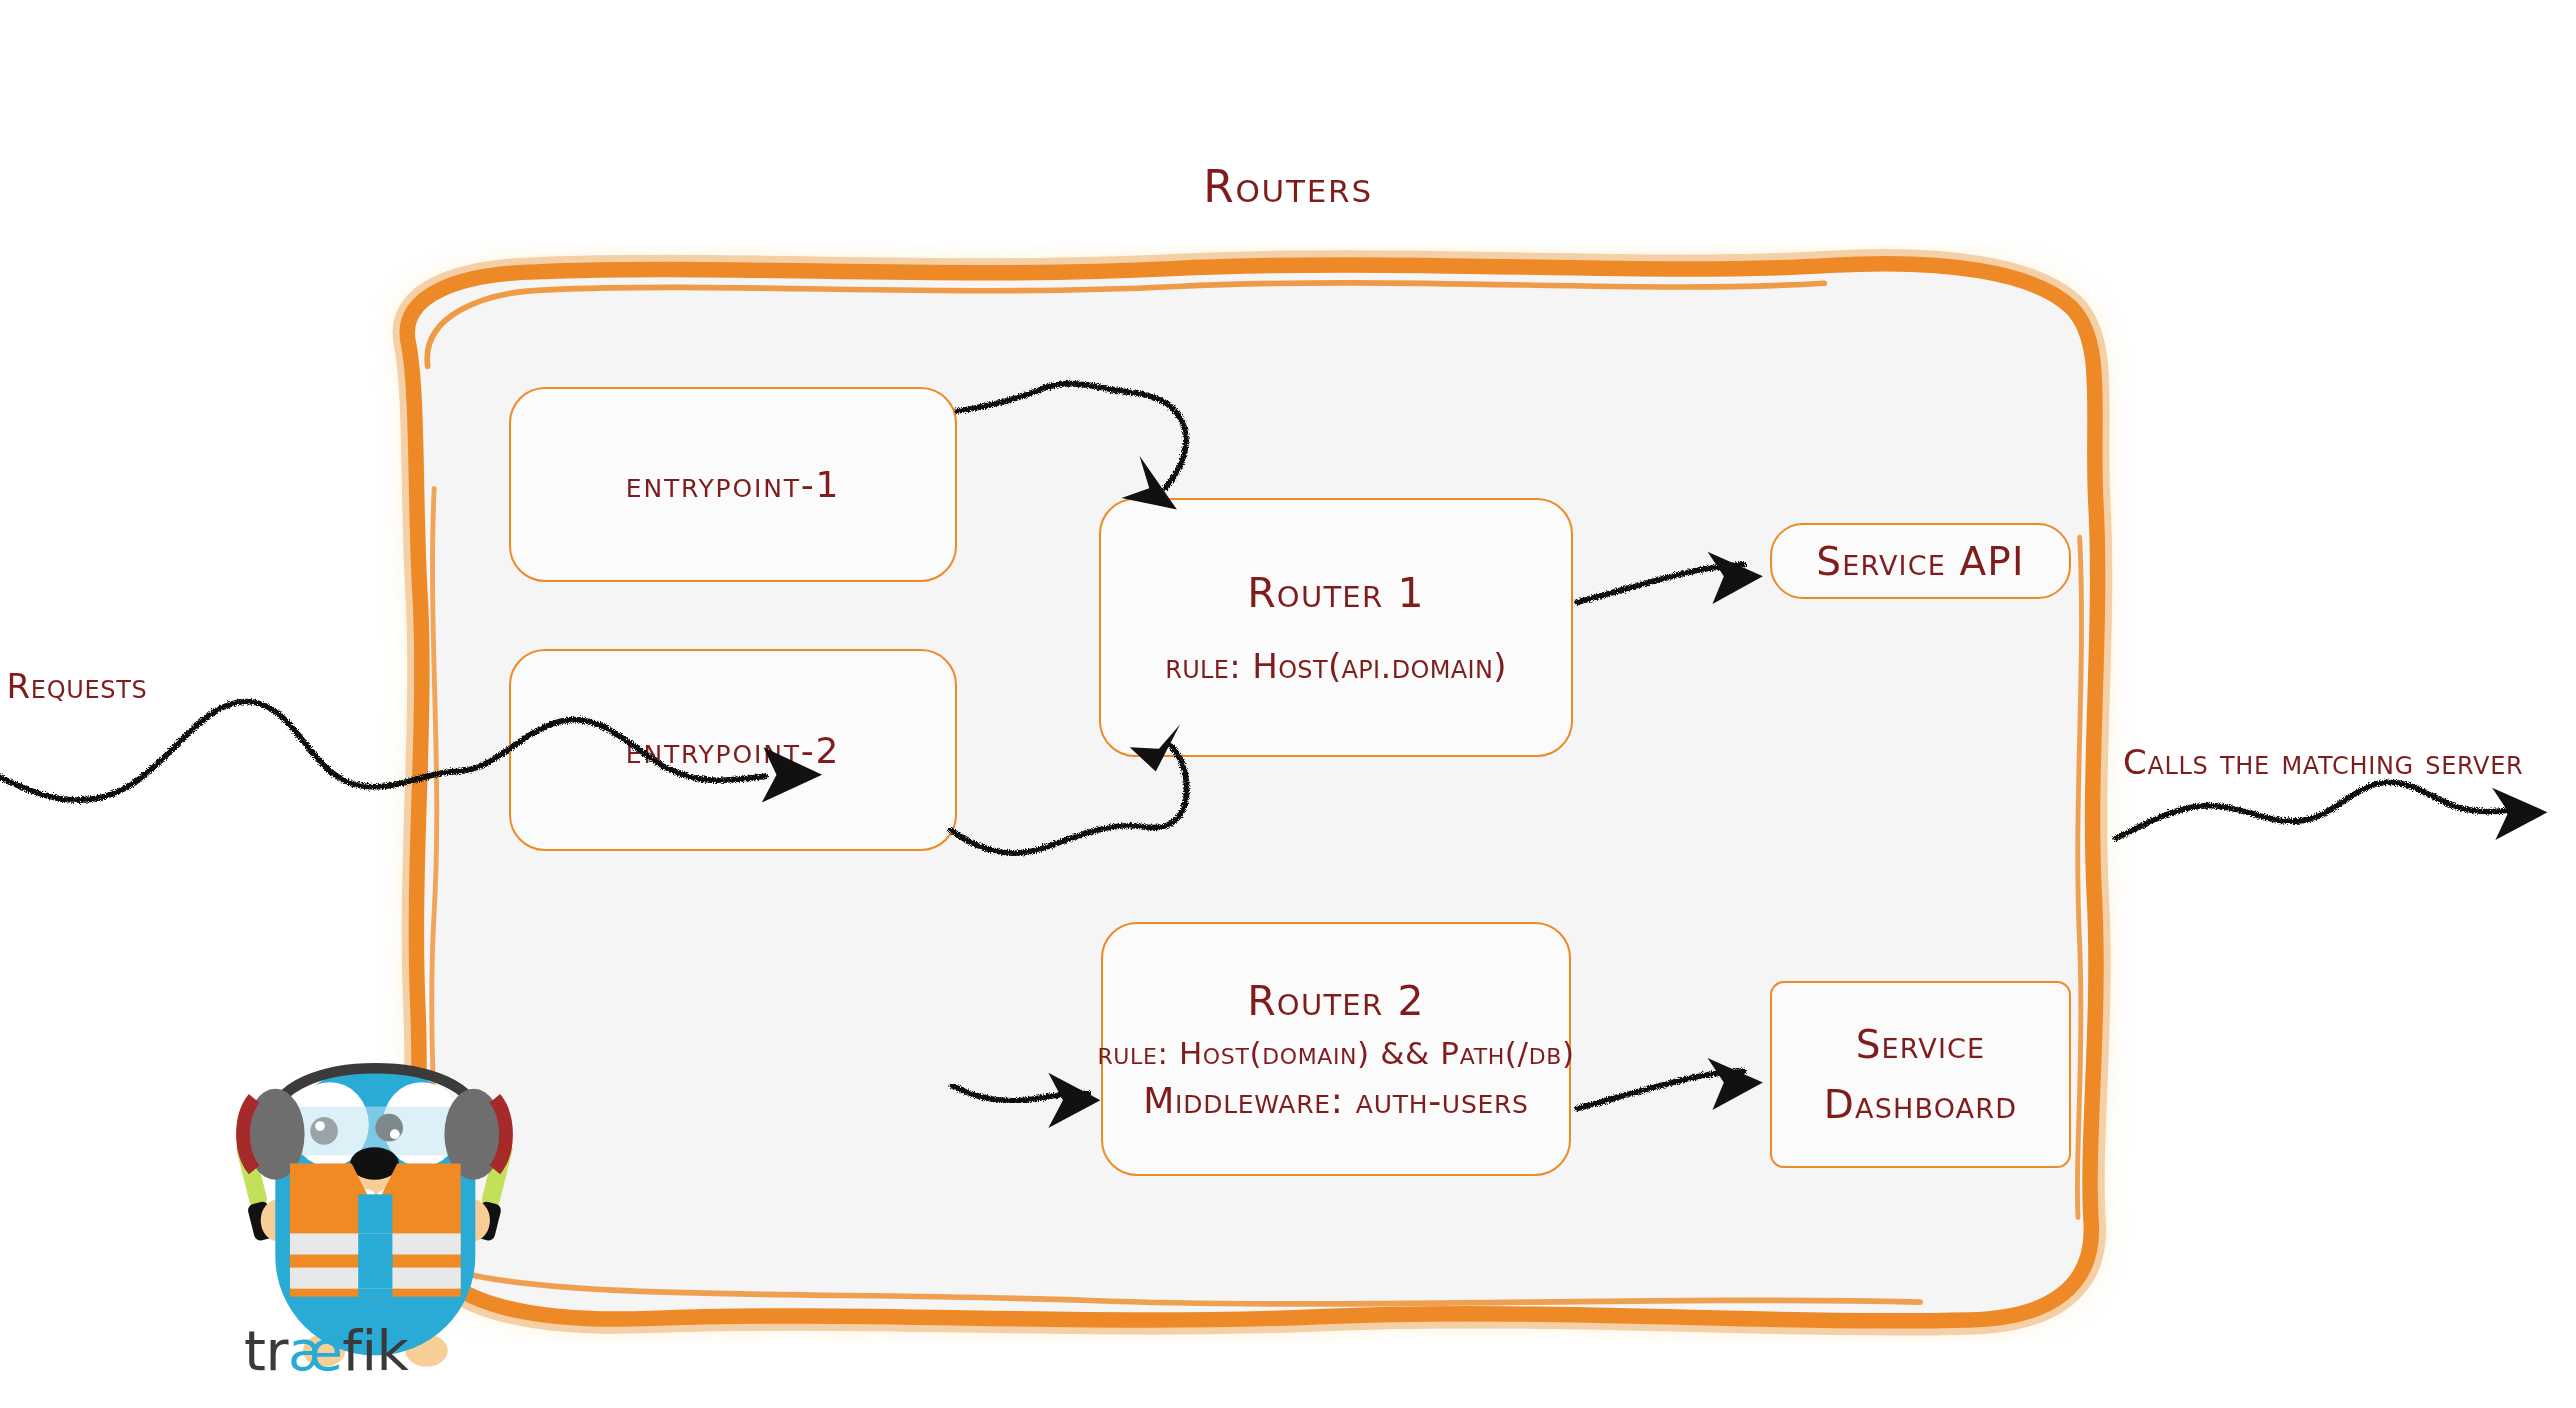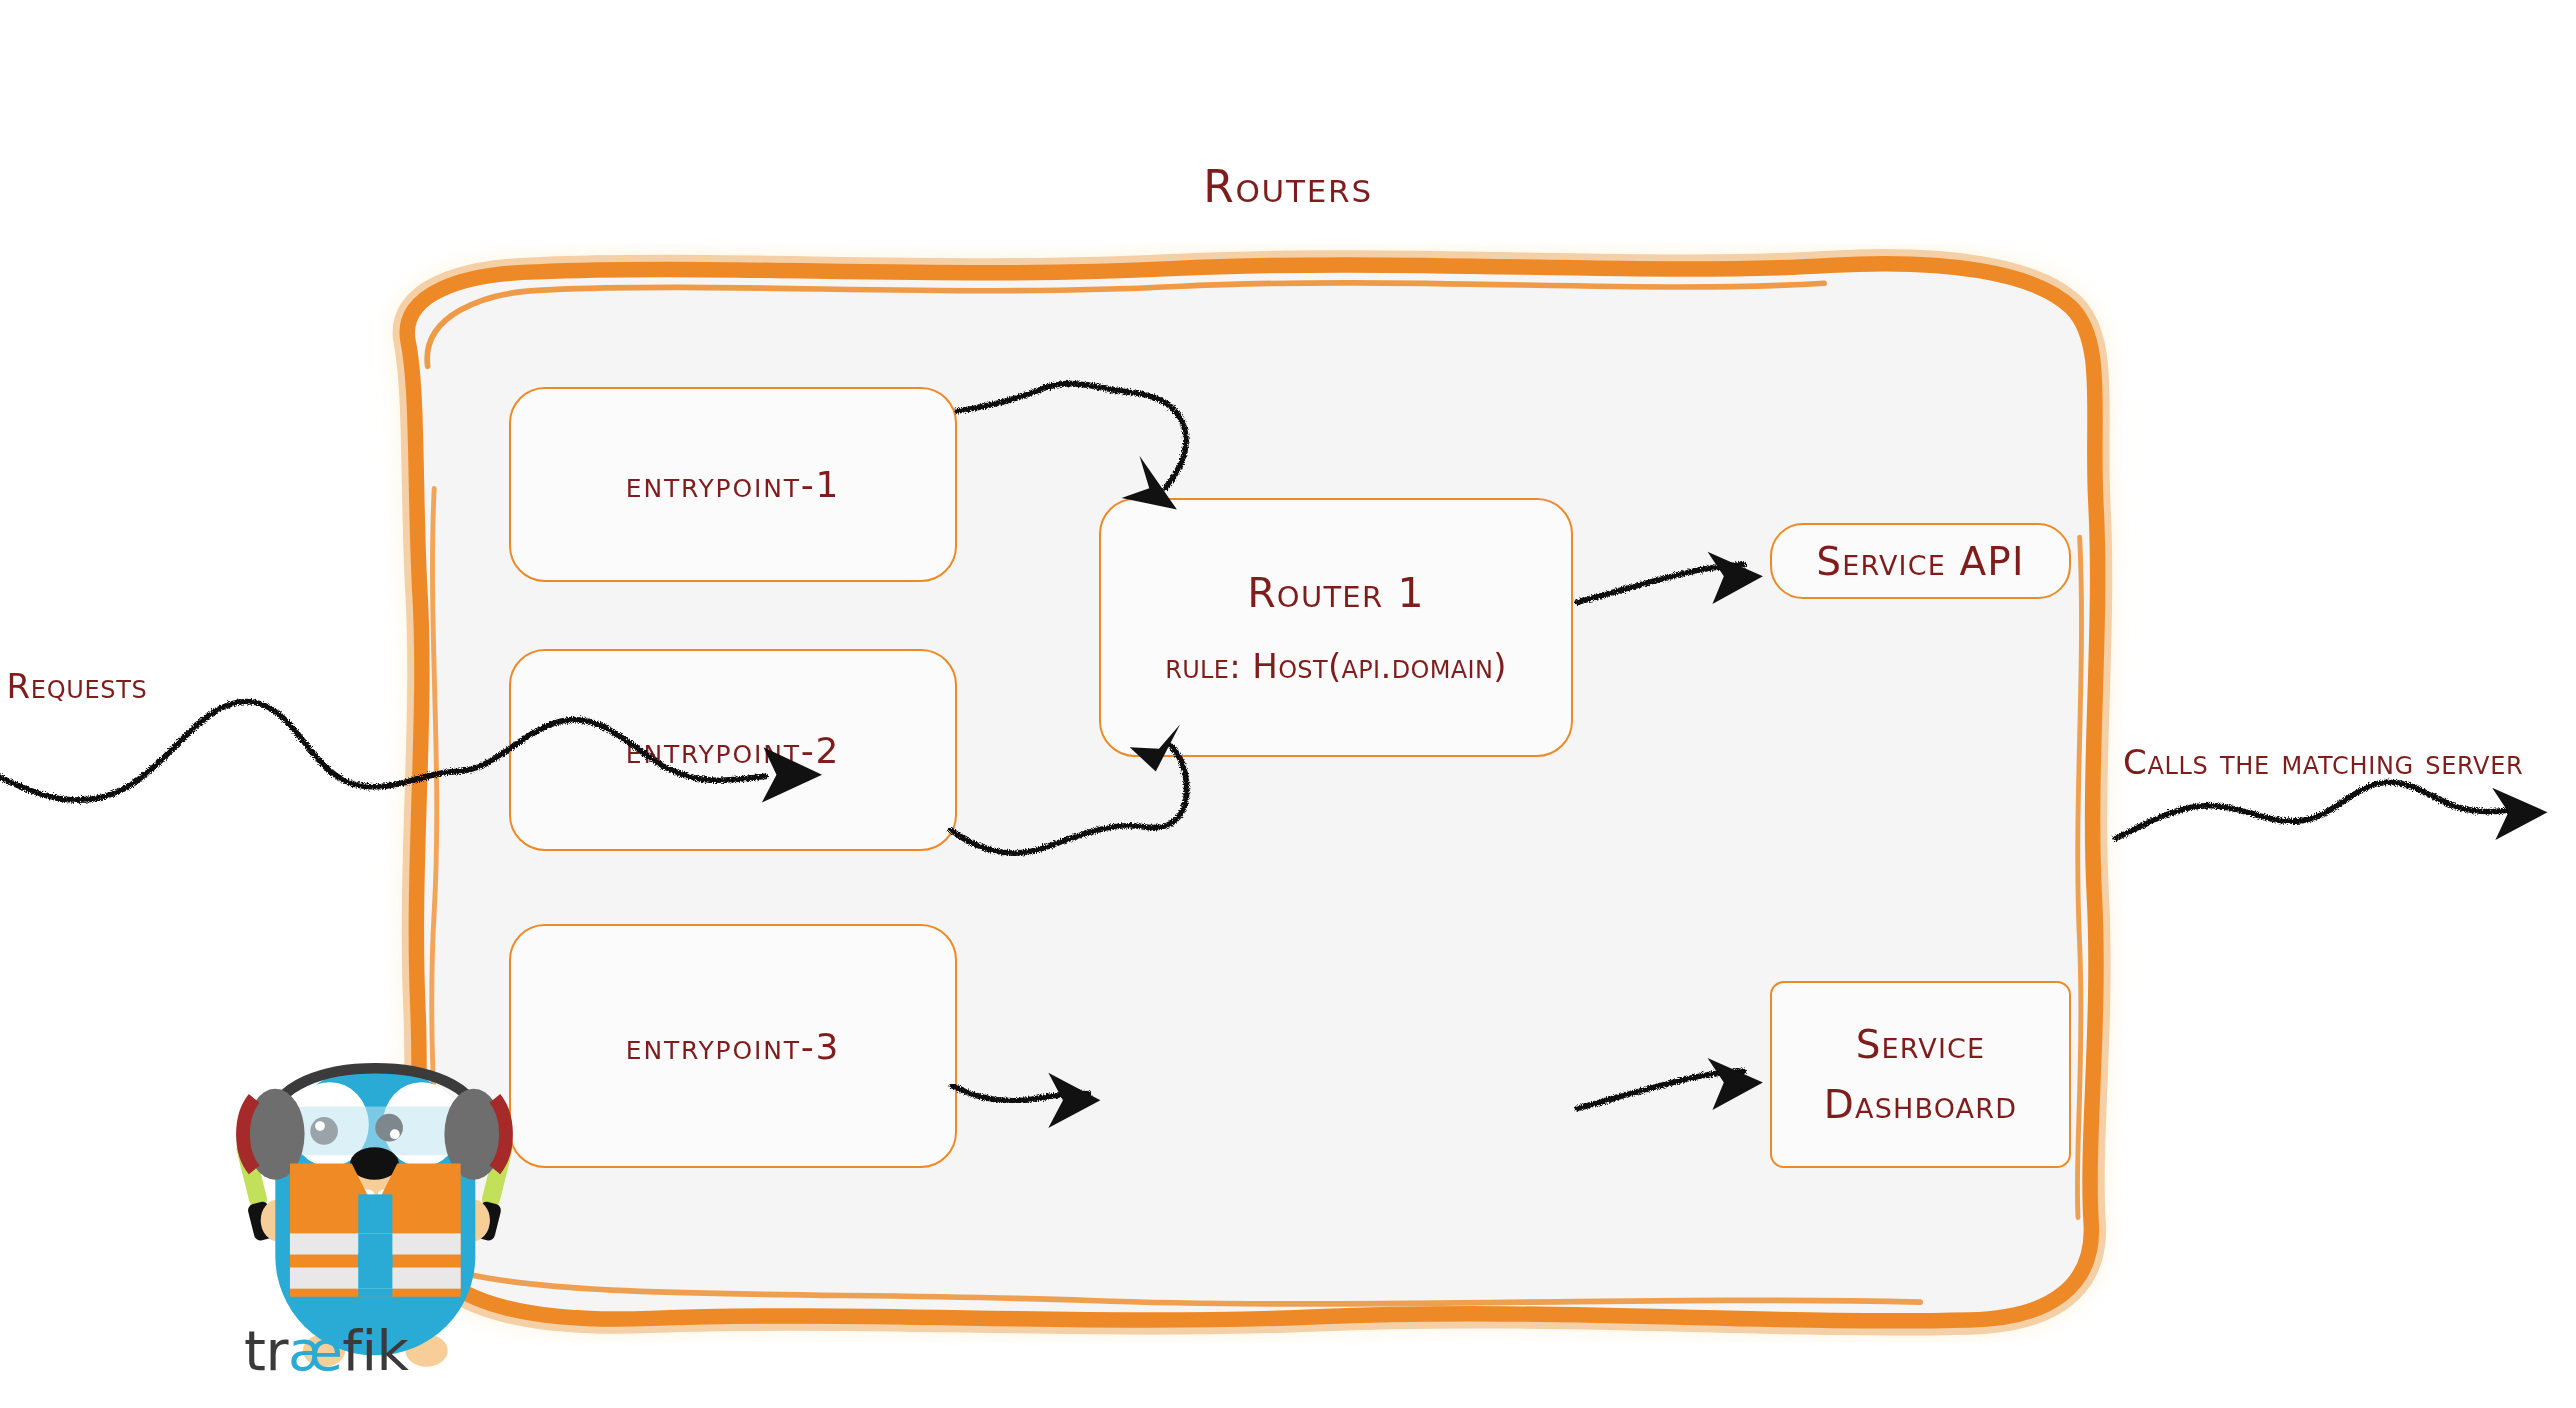--- a/index.html
+++ b/index.html
@@ -173,29 +173,31 @@
   </svg>
 
   <div class="node" style="left:509px; top:387px; width:448px; height:195px;">
     <span class="hand node-line ep-label">entrypoint-1</span>
   </div>
 
   <div class="node" style="left:509px; top:649px; width:448px; height:202px;">
     <span class="hand node-line ep-label">entrypoint-2</span>
   </div>
 
-  <div class="node" style="left:509px; top:924px; width:448px; height:244px;">
-    <span class="hand node-line ep-label">entrypoint-3</span>
-  </div>
 
   <div class="node" style="left:1099px; top:498px; width:474px; height:259px; gap:29px;">
     <span class="hand node-line router-title">Router 1</span>
     <span class="hand node-line router-rule">rule: Host(api.domain)</span>
   </div>
 
+  <div class="node" style="left:1101px; top:922px; width:470px; height:254px; gap:9.8px;">
+    <span class="hand node-line router-title">Router 2</span>
+    <span class="hand node-line router-rule-sm">rule: Host(domain) &amp;&amp; Path(/db)</span>
+    <span class="hand node-line router-mw">Middleware: auth-users</span>
+  </div>
 
   <div class="node" style="left:1770px; top:523px; width:301px; height:76px; border-radius:33px;">
     <span class="hand node-line svc-label">Service API</span>
   </div>
 
   <div class="node" style="left:1770px; top:981px; width:301px; height:187px; gap:14.7px; border-radius:14px;">
     <span class="hand node-line svc-label">Service</span>
     <span class="hand node-line svc-label">Dashboard</span>
   </div>
 

